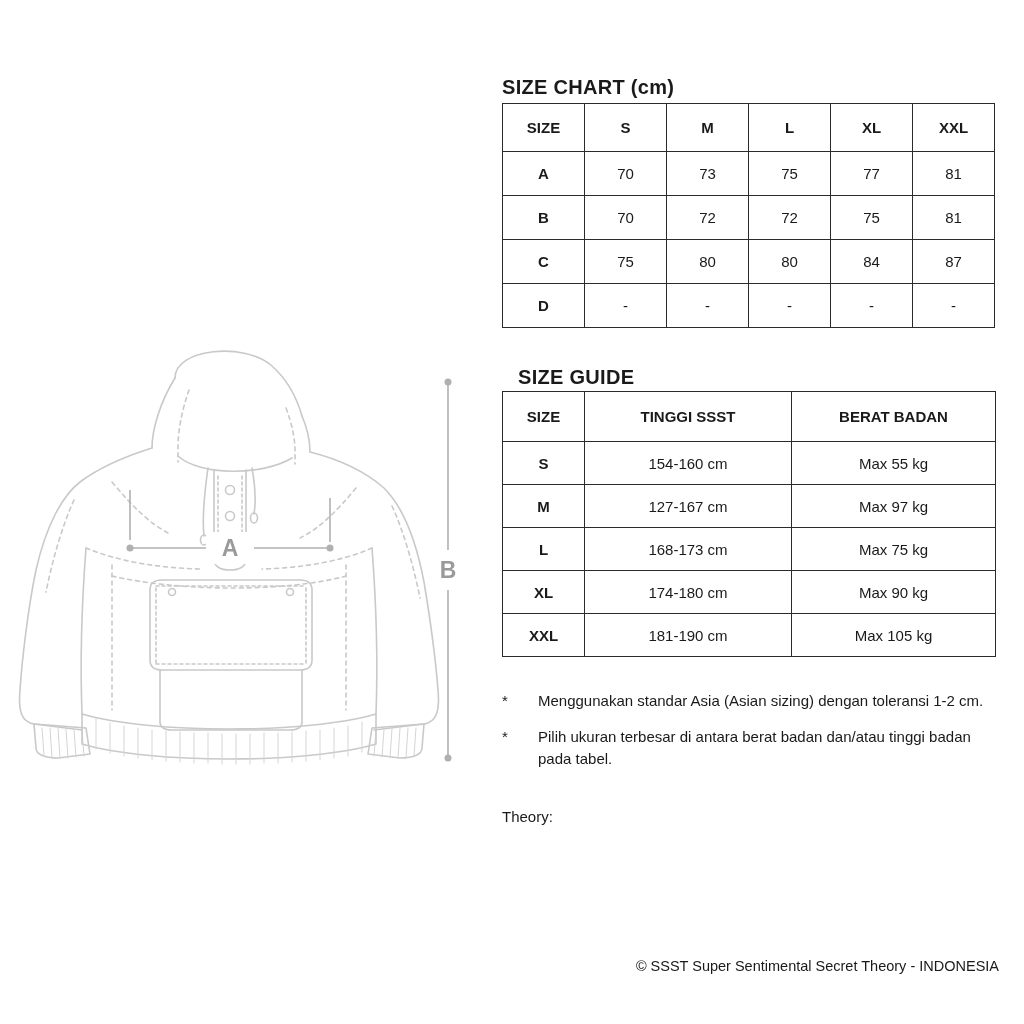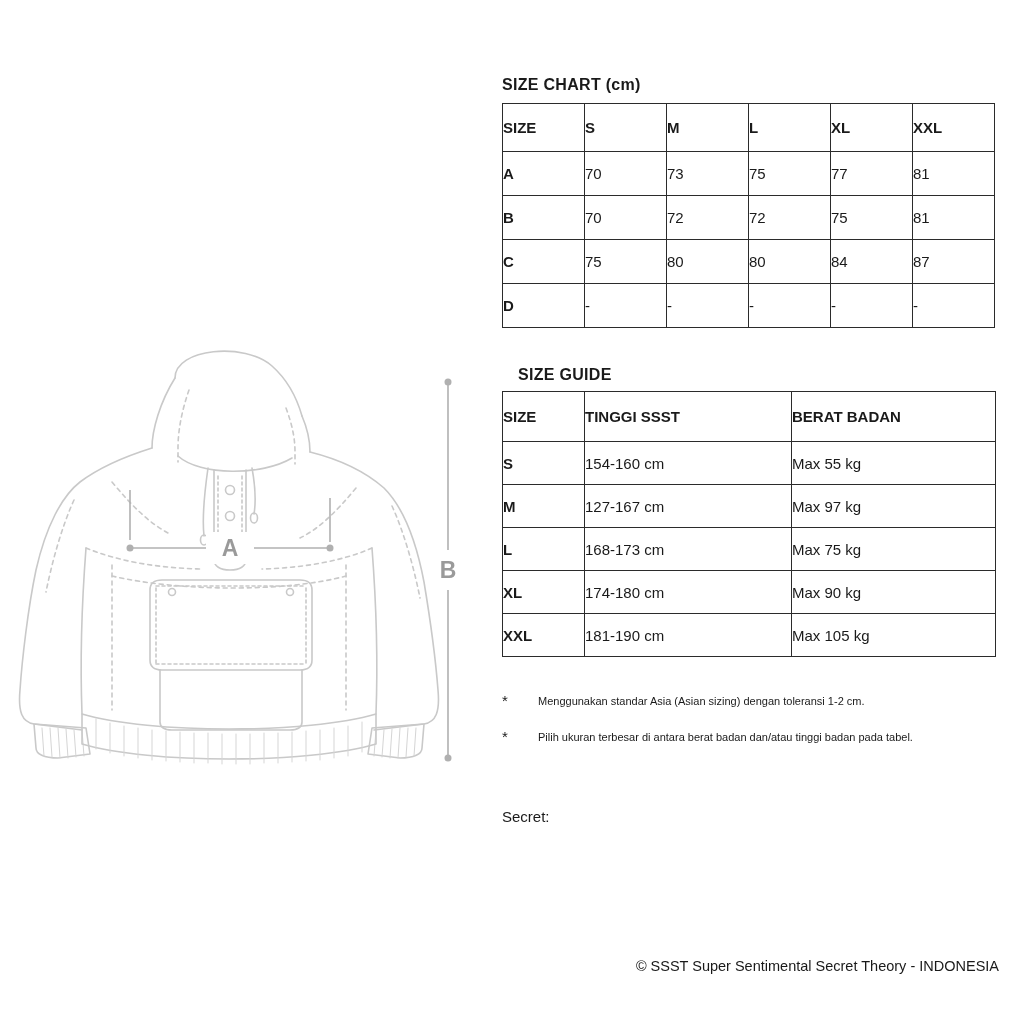--- a/index.html
+++ b/index.html
@@ -43,21 +43,21 @@
   
   .right-col {
     position: absolute;
     left: 502px;
     top: 0;
     width: 500px;
     height: 1024px;
   }
 
   .section-title {
-    font-size: 16px;
+    font-size: 20px;
     font-weight: bold;
     letter-spacing: 0.3px;
     color: #1a1a1a;
     margin: 0;
   }
 
   #size-chart-title {
     position: absolute;
     top: 76px;
     left: 0;
@@ -81,21 +81,21 @@
     width: 493px;
   }
 
   table {
     border-collapse: collapse;
     width: 100%;
     table-layout: fixed;
   }
   table td, table th {
     border: 1px solid #2b2b2b;
-    text-align: left;
+    text-align: center;
     font-size: 15px;
     color: #1a1a1a;
     font-weight: normal;
     padding: 0;
     height: 43px;
     vertical-align: middle;
   }
   #size-chart-table th,
   #size-chart-table td.rowhead {
     font-weight: bold;
@@ -128,21 +128,21 @@
     margin-bottom: 14px;
   }
   .note-bullet {
     width: 36px;
     flex: 0 0 36px;
     font-size: 15px;
     line-height: 22px;
     color: #1a1a1a;
   }
   .note-text {
-    font-size: 11px;
+    font-size: 15px;
     line-height: 22px;
     color: #1a1a1a;
   }
 
   .example {
     position: absolute;
     top: 806px;
     left: 0;
     width: 500px;
     font-size: 15px;
@@ -357,19 +357,19 @@
         <span class="note-bullet">*</span>
         <span class="note-text">Menggunakan standar Asia (Asian sizing) dengan toleransi 1-2 cm.</span>
       </div>
       <div class="note-row">
         <span class="note-bullet">*</span>
         <span class="note-text">Pilih ukuran terbesar di antara berat badan dan/atau tinggi badan pada tabel.</span>
       </div>
     </div>
 
     <div class="example">
-      <div>Secret:</div>
+      <div>Theory:</div>
     </div>
 
     <div class="footer">© SSST Super Sentimental Secret Theory - INDONESIA</div>
 
   </div>
 </div>
 
 </body></html>

